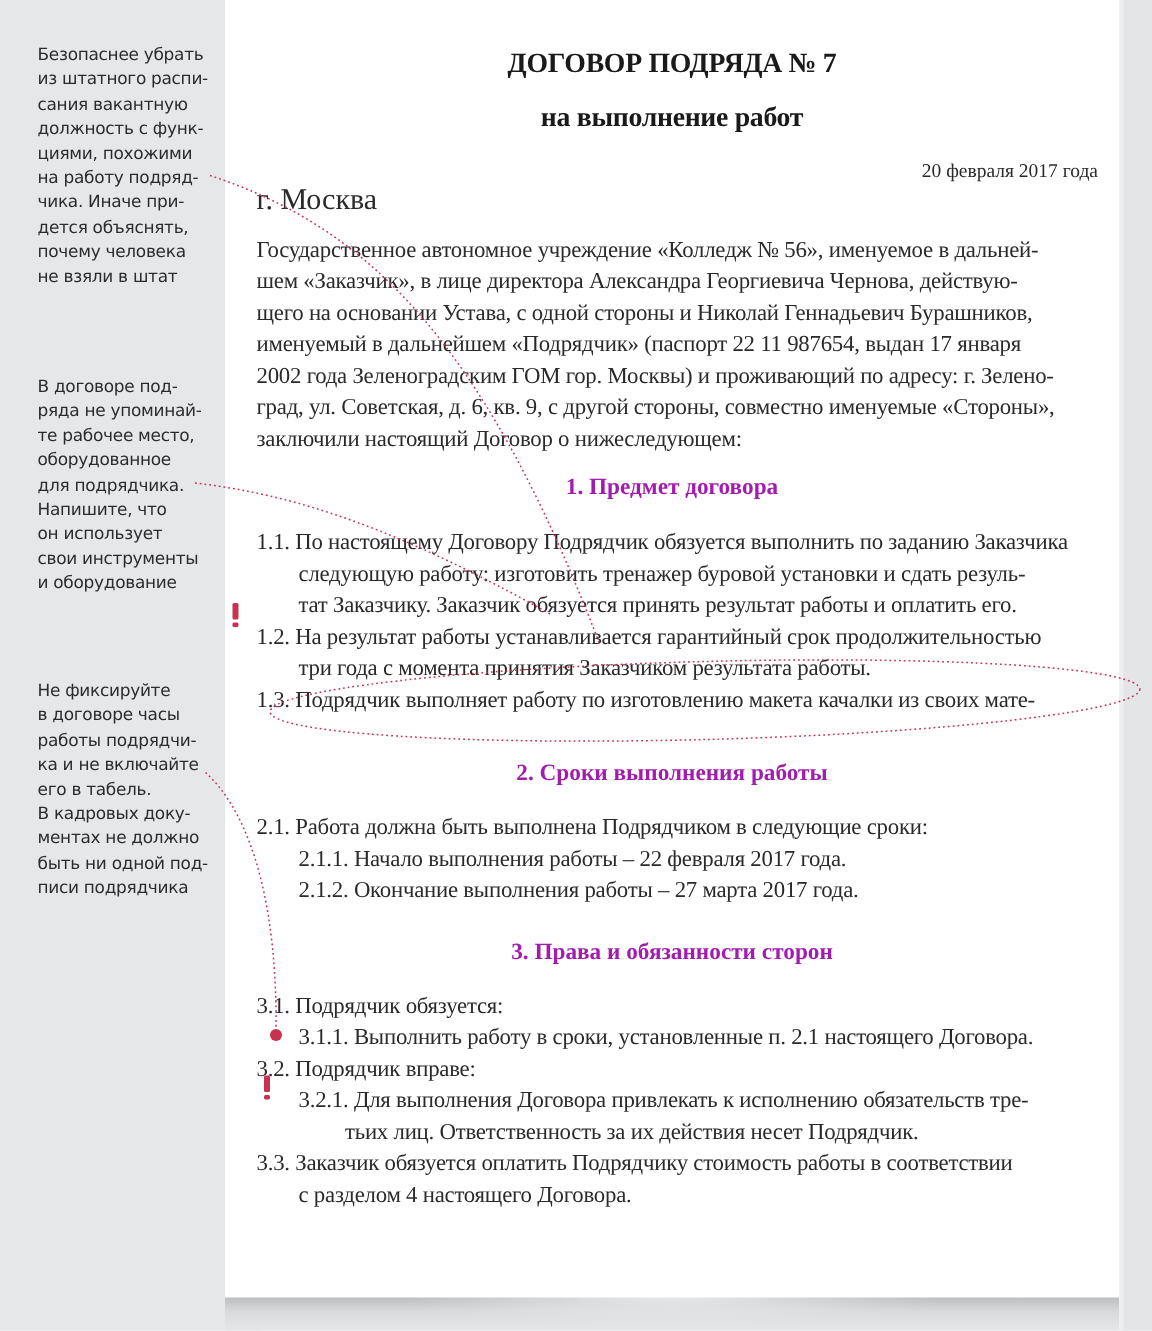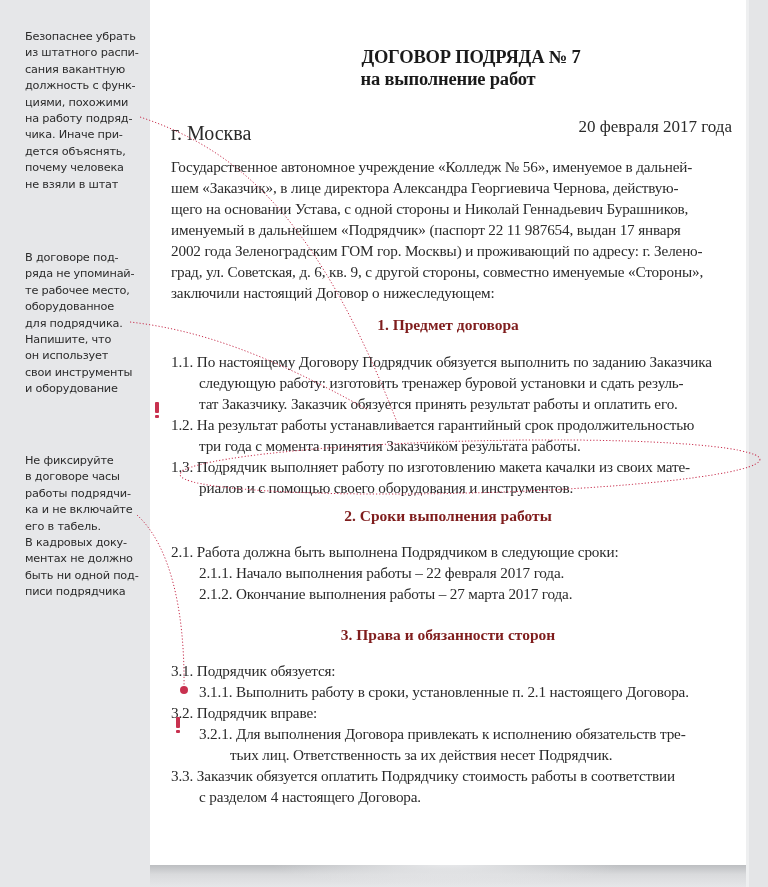--- a/index.html
+++ b/index.html
@@ -42,33 +42,33 @@
 
   .doc {
     position: absolute; left: 0; top: 0; width: 596px; height: 865px;
     font-family: "Liberation Serif", "DejaVu Serif", serif;
     color: #2a2a2a;
   }
   .title {
     position: absolute; left: 0; width: 596px; text-align: center;
     font-weight: bold; font-size: 18.5px; color: #1a1a1a; letter-spacing: -0.2px;
   }
-  .title-1 { top: 47px; padding-left: 23px; }
+  .title-1 { top: 33px; }
   .title-2 { top: 69px; }
 
   .city { position: absolute; left: 21px; top: 122px; font-size: 20px; }
-  .date { position: absolute; right: 14px; top: 117px; font-size: 17px; }
+  .date { position: absolute; right: 14px; top: 106px; font-size: 13px; }
 
   .line {
     position: absolute; font-size: 15.2px; line-height: 20px; white-space: nowrap;
     letter-spacing: -0.15px;
   }
   .h2 {
     position: absolute; left: 0; width: 596px; text-align: center;
-    font-weight: bold; font-size: 15.5px; color: #7f1d1d;
+    font-weight: bold; font-size: 15.5px; color: #a21caf;
   }
 
   .overlay { position: absolute; left: 0; top: 0; width: 768px; height: 887px; pointer-events: none; }
 
   .mark-exclaim {
     position: absolute; width: 4px; height: 11px; background: #c8314f; border-radius: 1px;
   }
   .mark-exclaim::after {
     content: ""; position: absolute; left: 0; top: 13px; width: 4px; height: 3px; background: #c8314f; border-radius: 1px;
   }
@@ -135,21 +135,20 @@
     <div class="line" style="left:21px; top:262px;">град, ул. Советская, д. 6, кв. 9, с другой стороны, совместно именуемые «Стороны»,</div>
     <div class="line" style="left:21px; top:283px;">заключили настоящий Договор о нижеследующем:</div>
 
     <div class="h2" style="top:316px;">1. Предмет договора</div>
     <div class="line" style="left:21px; top:352px;">1.1. По настоящему Договору Подрядчик обязуется выполнить по заданию Заказчика</div>
     <div class="line" style="left:49px; top:373px;">следующую работу: изготовить тренажер буровой установки и сдать резуль-</div>
     <div class="line" style="left:49px; top:394px;">тат Заказчику. Заказчик обязуется принять результат работы и оплатить его.</div>
     <div class="line" style="left:21px; top:415px;">1.2. На результат работы устанавливается гарантийный срок продолжительностью</div>
     <div class="line" style="left:49px; top:436px;">три года с момента принятия Заказчиком результата работы.</div>
     <div class="line" style="left:21px; top:457px;">1.3. Подрядчик выполняет работу по изготовлению макета качалки из своих мате-</div>
-    <div class="line" style="left:49px; top:478px;">риалов и с помощью своего оборудования и инструментов.</div>
 
     <div class="h2" style="top:507px;">2. Сроки выполнения работы</div>
     <div class="line" style="left:21px; top:542px;">2.1. Работа должна быть выполнена Подрядчиком в следующие сроки:</div>
     <div class="line" style="left:49px; top:563px;">2.1.1. Начало выполнения работы – 22 февраля 2017 года.</div>
     <div class="line" style="left:49px; top:584px;">2.1.2. Окончание выполнения работы – 27 марта 2017 года.</div>
 
     <div class="h2" style="top:626px;">3. Права и обязанности сторон</div>
     <div class="line" style="left:21px; top:661px;">3.1. Подрядчик обязуется:</div>
     <div class="line" style="left:49px; top:682px;">3.1.1. Выполнить работу в сроки, установленные п. 2.1 настоящего Договора.</div>
     <div class="line" style="left:21px; top:703px;">3.2. Подрядчик вправе:</div>

